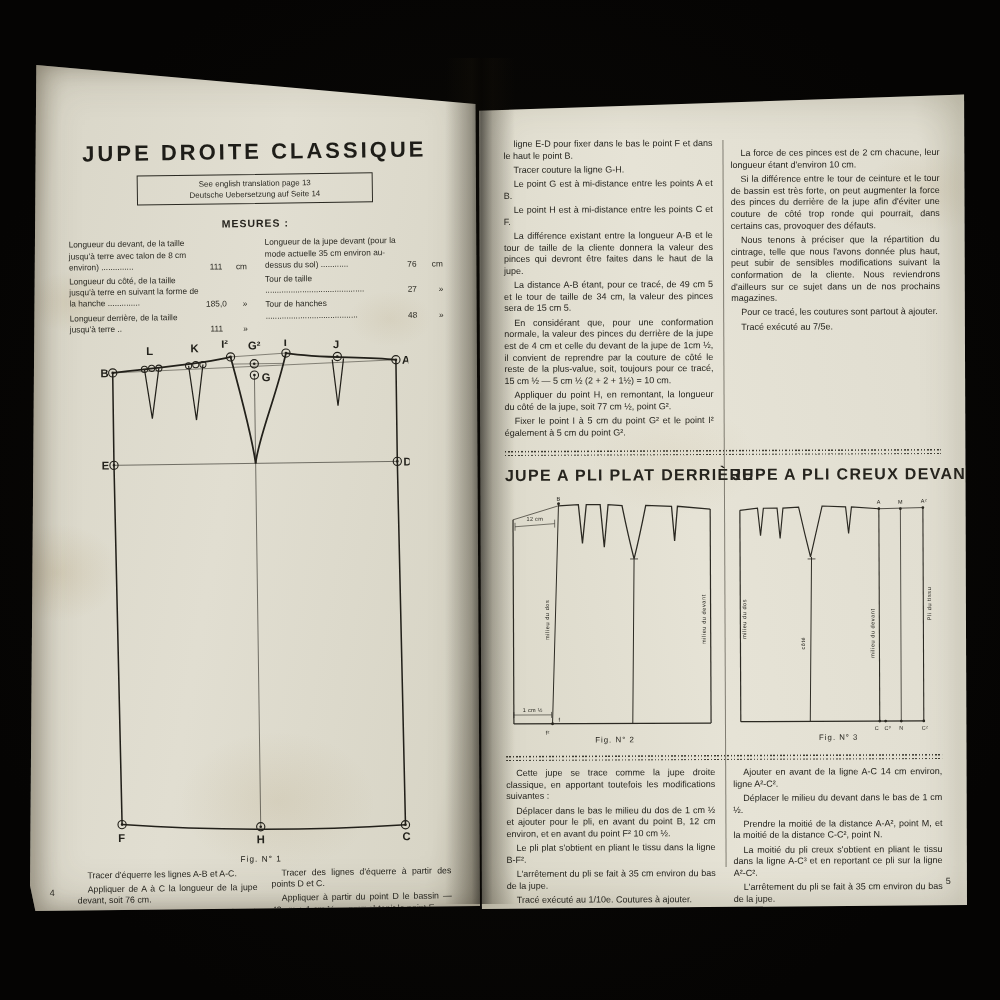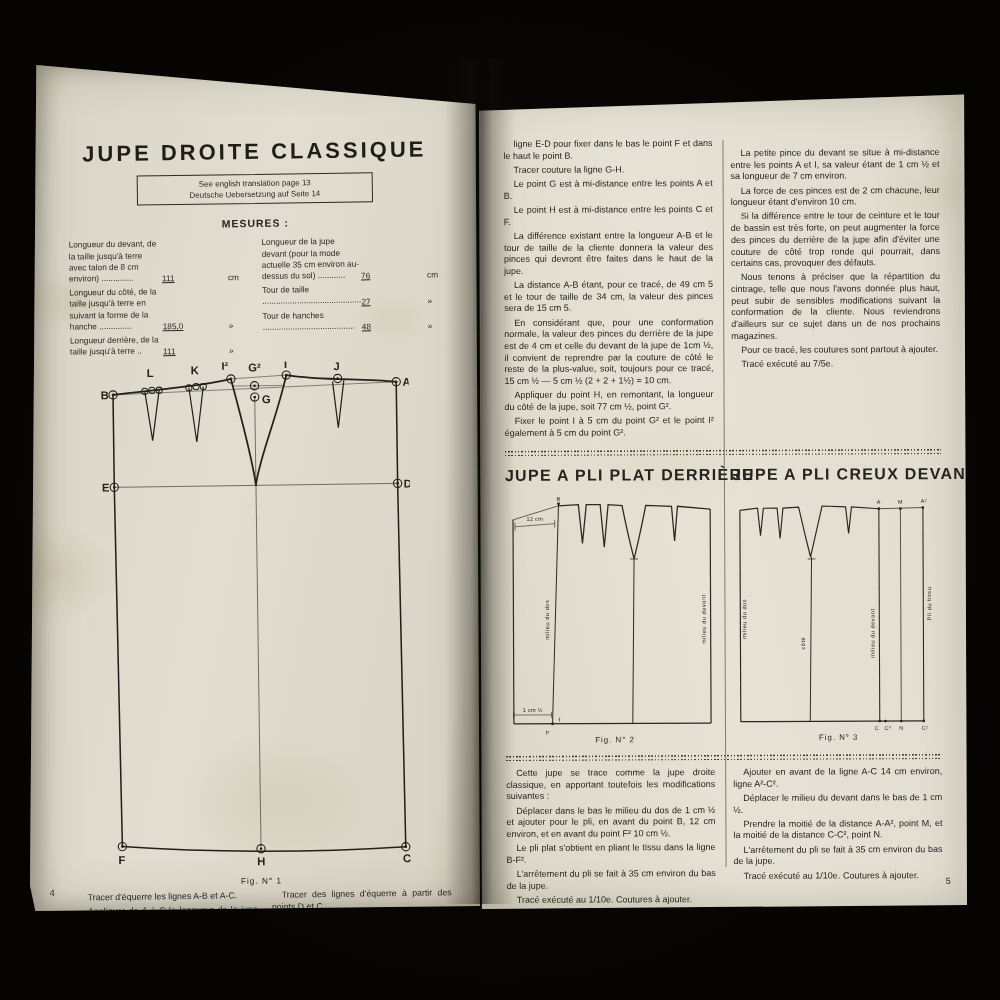--- a/index.html
+++ b/index.html
@@ -42,22 +42,22 @@
   .title{font-size:22px;font-weight:700;letter-spacing:3px;text-align:center;color:#1e1d18;
          margin:0;white-space:nowrap;}
   .trans-box{width:218px;margin:9px auto 0;border:1.5px solid #2b2a23;padding:3px 8px;
              font-size:8px;line-height:1.4;text-align:center;color:#2b2a23;}
   .mesures-heading{text-align:center;font-weight:700;font-size:10.5px;letter-spacing:1px;
              margin:13px 0 8px;}
   .measures{display:flex;gap:18px;font-size:8.3px;color:#2b2a23;}
   .measures-col{flex:1;}
   .m-row{display:flex;margin-bottom:3px;}
   .m-label{flex:1;line-height:1.35;}
-  .m-value{width:30px;text-align:left;white-space:nowrap;align-self:flex-end;text-decoration:underline;}
-  .m-unit{width:16px;align-self:flex-end;margin-left:36px;}
+  .m-value{width:30px;text-align:center;white-space:nowrap;align-self:flex-end;}
+  .m-unit{width:16px;text-align:right;align-self:flex-end;}
 
   .fig1-wrap{margin:4px 0 2px 30px;}
   svg{display:block;}
   svg text{font-family:"Liberation Sans",sans-serif;fill:#23221c;}
   .pt-label{font-size:11px;font-weight:700;}
   .fig-caption{font-size:8px;letter-spacing:1px;}
   .tiny{font-size:5.6px;letter-spacing:0.3px;}
   .rot{font-size:5.6px;letter-spacing:0.6px;}
 
   .cols{display:flex;gap:14px;font-size:8.8px;margin-top:2px;}
@@ -234,21 +234,20 @@
           <p>Tracer couture la ligne G-H.</p>
           <p>Le point G est à mi-distance entre les points A et B.</p>
           <p>Le point H est à mi-distance entre les points C et F.</p>
           <p>La différence existant entre la longueur A-B et le tour de taille de la cliente donnera la valeur des pinces qui devront être faites dans le haut de la jupe.</p>
           <p>La distance A-B étant, pour ce tracé, de 49 cm 5 et le tour de taille de 34 cm, la valeur des pinces sera de 15 cm 5.</p>
           <p>En considérant que, pour une conformation normale, la valeur des pinces du derrière de la jupe est de 4 cm et celle du devant de la jupe de 1cm ½, il convient de reprendre par la couture de côté le reste de la plus-value, soit, toujours pour ce tracé, 15 cm ½ — 5 cm ½ (2 + 2 + 1½) = 10 cm.</p>
           <p>Appliquer du point H, en remontant, la longueur du côté de la jupe, soit 77 cm ½, point G².</p>
           <p>Fixer le point I à 5 cm du point G² et le point I² également à 5 cm du point G².</p>
         </div>
         <div class="rp-col rp-col-offset">
-          <p>La petite pince du devant se situe à mi-distance entre les points A et I, sa valeur étant de 1 cm ½ et sa longueur de 7 cm environ.</p>
           <p>La force de ces pinces est de 2 cm chacune, leur longueur étant d'environ 10 cm.</p>
           <p>Si la différence entre le tour de ceinture et le tour de bassin est très forte, on peut augmenter la force des pinces du derrière de la jupe afin d'éviter une couture de côté trop ronde qui pourrait, dans certains cas, provoquer des défauts.</p>
           <p>Nous tenons à préciser que la répartition du cintrage, telle que nous l'avons donnée plus haut, peut subir de sensibles modifications suivant la conformation de la cliente. Nous reviendrons d'ailleurs sur ce sujet dans un de nos prochains magazines.</p>
           <p>Pour ce tracé, les coutures sont partout à ajouter.</p>
           <p>Tracé exécuté au 7/5e.</p>
         </div>
       </div>
 
       <div class="sep"></div>
 
@@ -328,20 +327,21 @@
           <p>Cette jupe se trace comme la jupe droite classique, en apportant toutefois les modifications suivantes :</p>
           <p>Déplacer dans le bas le milieu du dos de 1 cm ½ et ajouter pour le pli, en avant du point B, 12 cm environ, et en avant du point F² 10 cm ½.</p>
           <p>Le pli plat s'obtient en pliant le tissu dans la ligne B-F².</p>
           <p>L'arrêtement du pli se fait à 35 cm environ du bas de la jupe.</p>
           <p>Tracé exécuté au 1/10e. Coutures à ajouter.</p>
         </div>
         <div class="rp-col">
           <p>Ajouter en avant de la ligne A-C 14 cm environ, ligne A²-C².</p>
           <p>Déplacer le milieu du devant dans le bas de 1 cm ½.</p>
           <p>Prendre la moitié de la distance A-A², point M, et la moitié de la distance C-C², point N.</p>
+          <p>La moitié du pli creux s'obtient en pliant le tissu dans la ligne A-C³ et en reportant ce pli sur la ligne A²-C².</p>
           <p>L'arrêtement du pli se fait à 35 cm environ du bas de la jupe.</p>
           <p>Tracé exécuté au 1/10e. Coutures à ajouter.</p>
         </div>
       </div>
 
       <div class="pagenum pn-right">5</div>
     </div>
   </div>
 
   <div class="gutter"></div>

